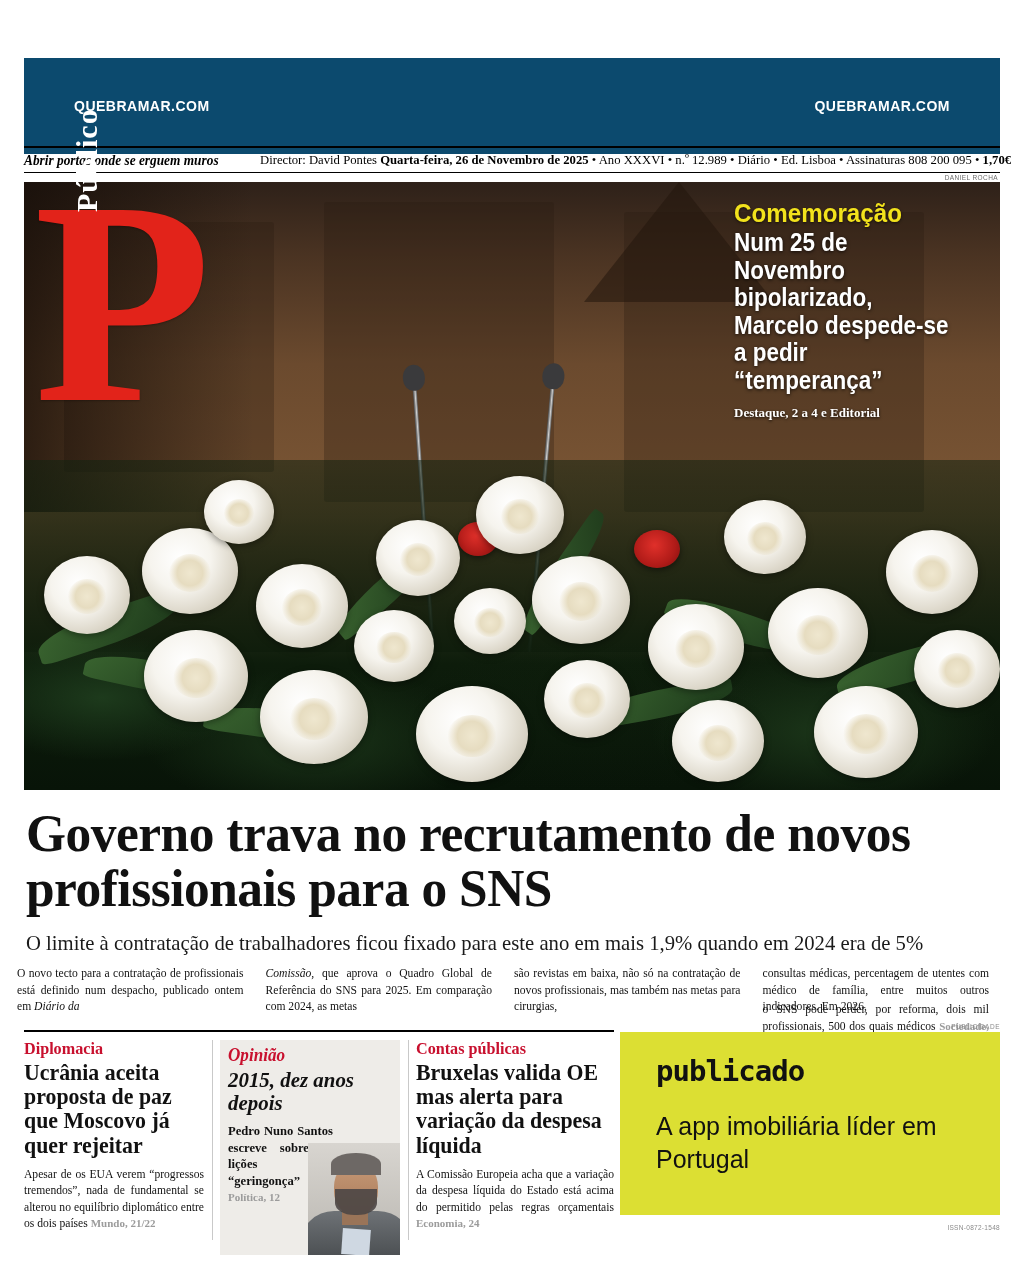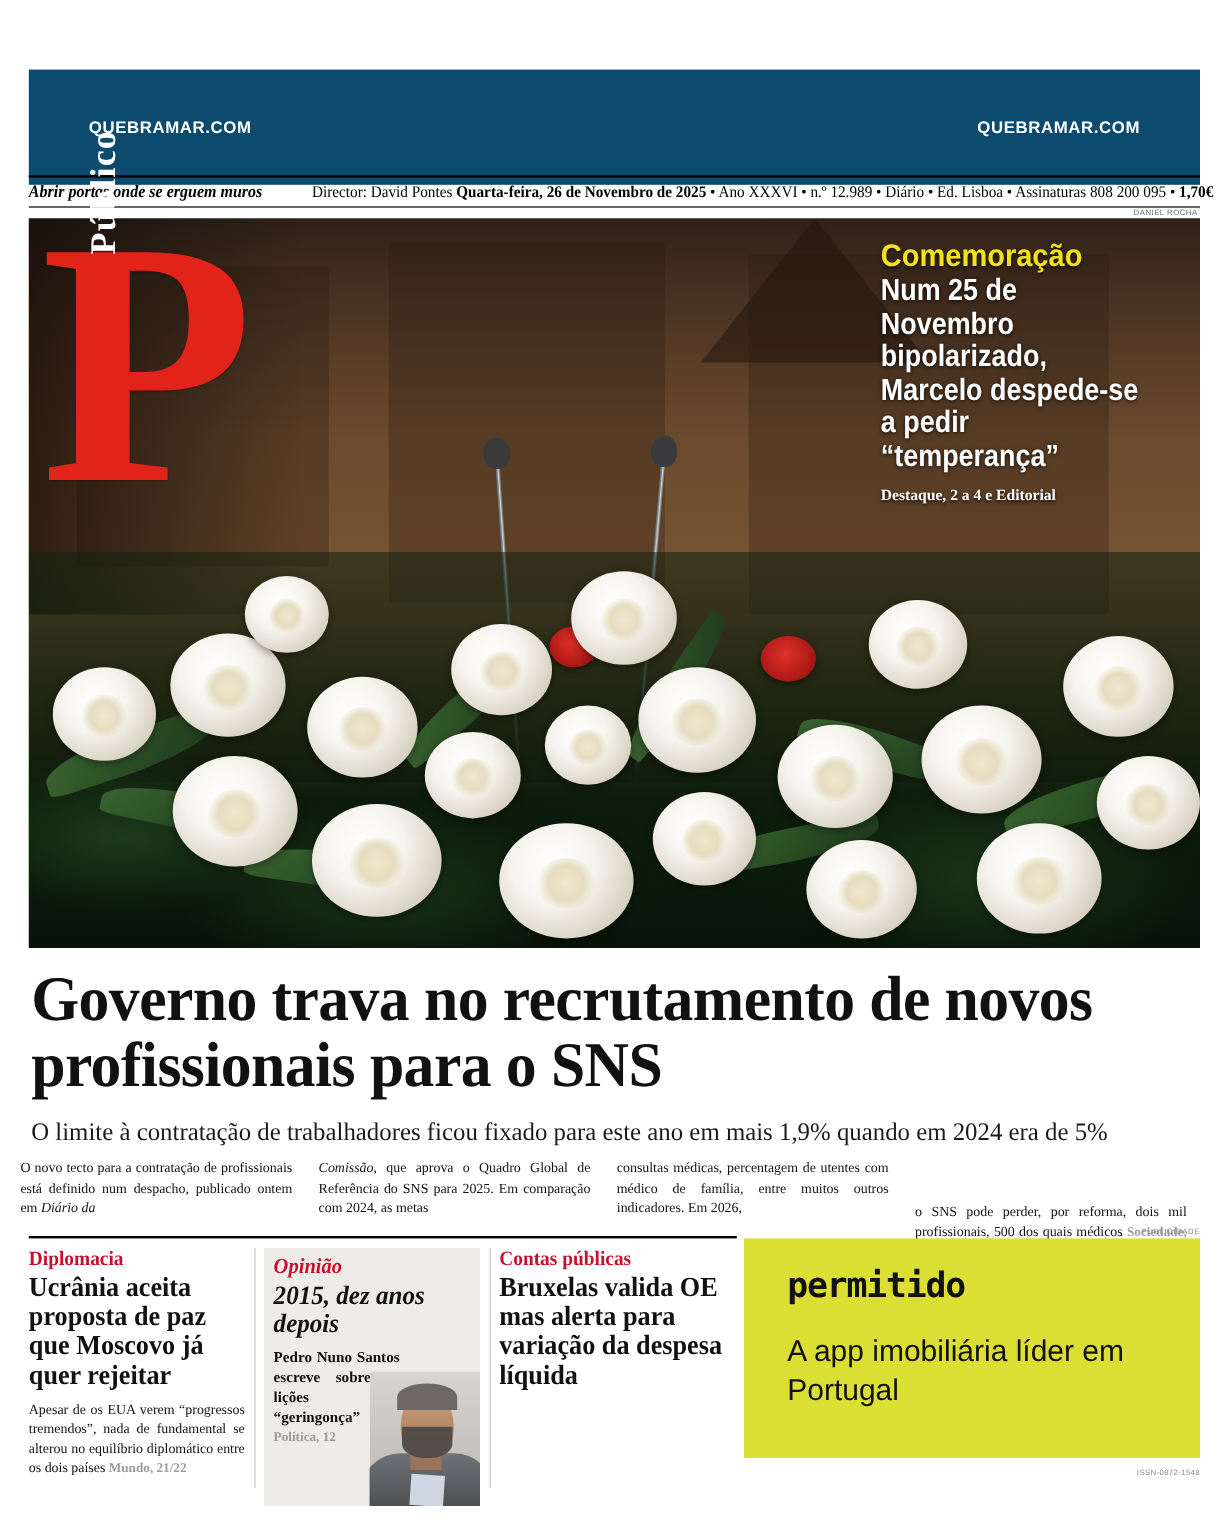--- a/index.html
+++ b/index.html
@@ -344,20 +344,21 @@
   </div>
 
   <div class="lead">
     <h1 class="lead-h">Governo trava no recrutamento de novos profissionais para o SNS</h1>
     <div class="lead-sub">O limite à contratação de trabalhadores ficou fixado para este ano em mais 1,9% quando em 2024 era de 5%</div>
   </div>
 
   <div class="lead-cols">
     <div class="lead-col"><span>O novo tecto para a contratação de profissionais está definido num despacho, publicado ontem em </span><i>Diário da</i></div>
     <div class="lead-col"><i>Comissão</i><span>, que aprova o Quadro Global de Referência do SNS para 2025. Em comparação com 2024, as metas</span></div>
+    <div class="lead-col">são revistas em baixa, não só na contratação de novos profissionais, mas também nas metas para cirurgias,</div>
     <div class="lead-col"><span>consultas médicas, percentagem de utentes com médico de família, entre muitos outros indicadores. Em 2026,</span></div>
   </div>
   <div class="lead-cols" style="top:1002px;">
     <div class="lead-col"></div>
       <div class="lead-col"></div>
       <div class="lead-col"></div>
     <div class="lead-col"><span>o SNS pode perder, por reforma, dois mil profissionais, 500 dos quais médicos </span><span class="secref">Sociedade, 14/15</span></div>
   </div>
 
   <div class="rule-mid"></div>
@@ -383,23 +384,24 @@
         <div class="pt-neck"></div>
           <div class="pt-face"></div>
           <div class="pt-beard"></div>
           <div class="pt-hair"></div>
       </div>
     </div>
 
     <div class="bcol c3">
       <div class="kicker">Contas públicas</div>
       <div class="bhead">Bruxelas valida OE mas alerta para variação da despesa líquida</div>
+      <div class="bdek"><span>A Comissão Europeia acha que a variação da despesa líquida do Estado está acima do permitido pelas regras orçamentais </span><span class="secref">Economia, 24</span></div>
     </div>
   </div>
 
   <div class="pub-label">PUBLICIDADE</div>
   <div class="ad">
-    <div class="ad-logo">permitido</div>
+    <div class="ad-logo">publicado</div>
     <div class="ad-text">A app imobiliária líder em Portugal</div>
   </div>
   <div class="issn">ISSN-0872-1548</div>
 
 </div>
 
 </body></html>

